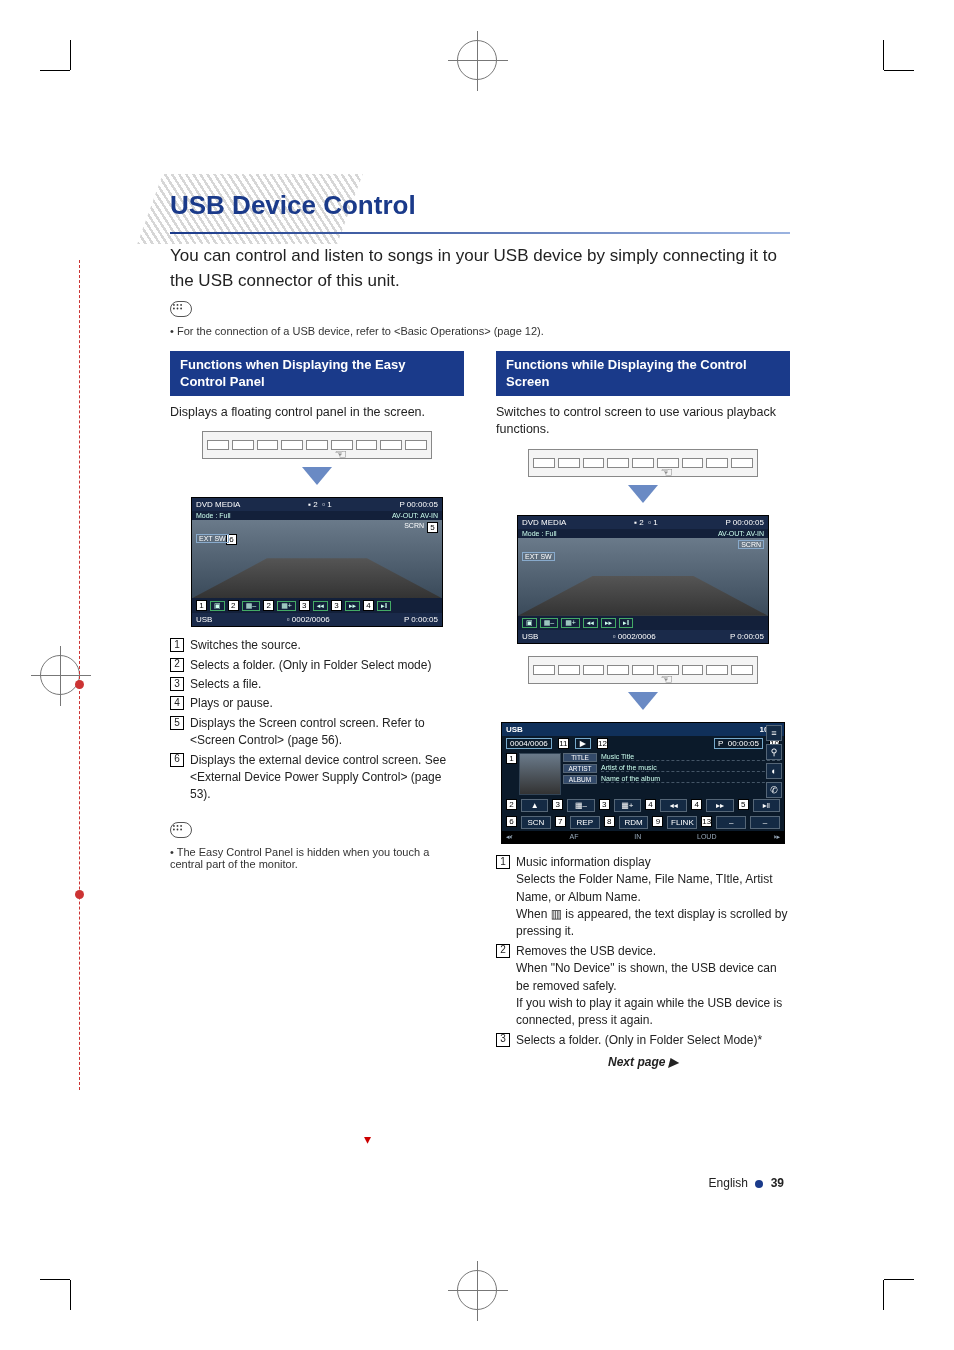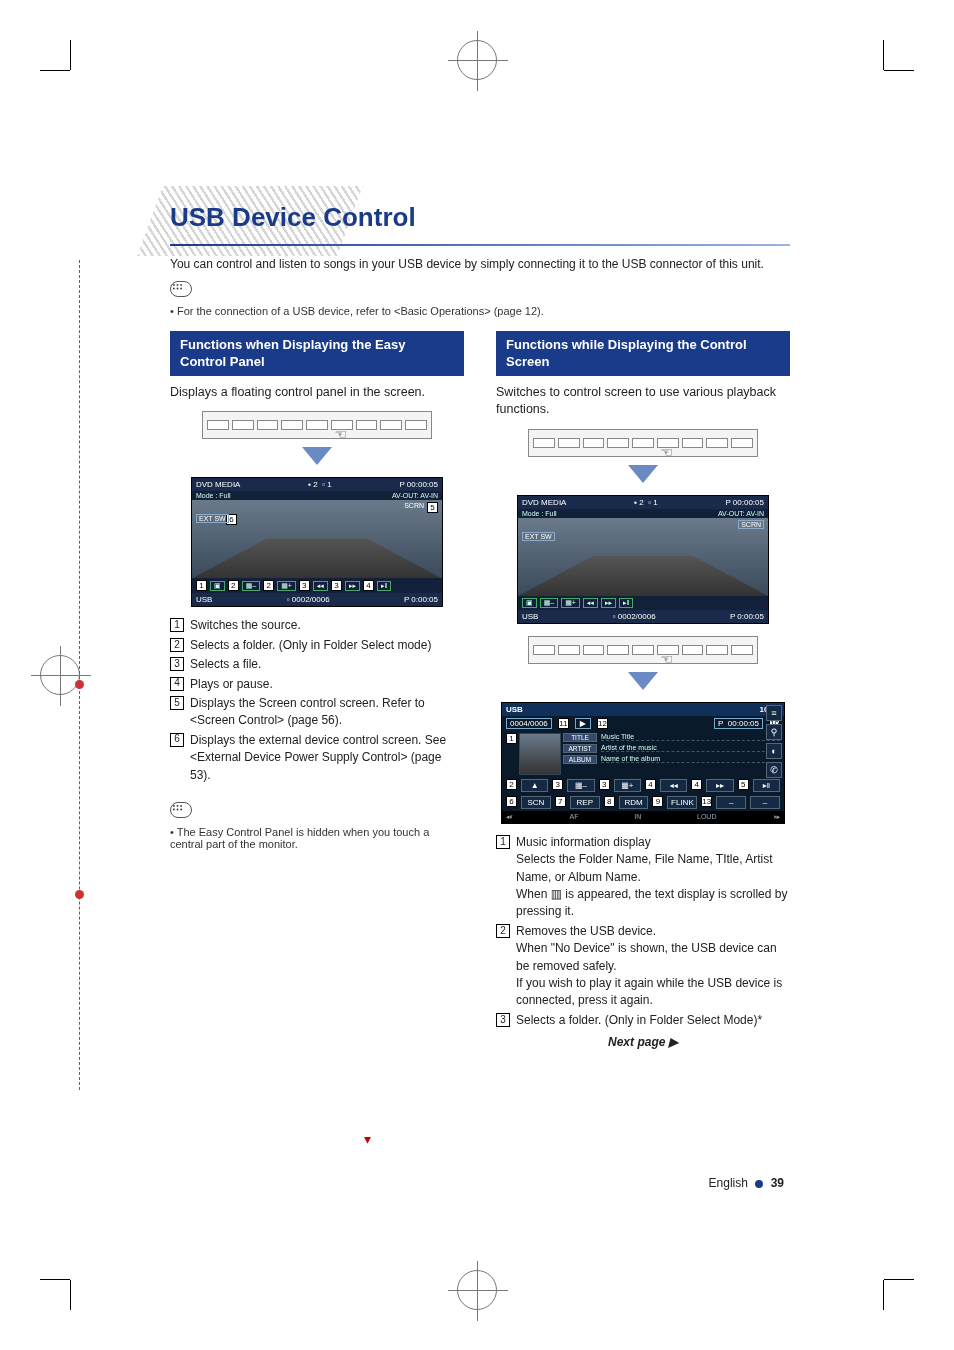--- a/index.html
+++ b/index.html
@@ -22,30 +22,30 @@
   .cropmark.br::after  { width:30px; height:1px; right:-30px; bottom:0; }
   
   .regcircle { position:absolute; width:40px; height:40px; border:1px solid #777; border-radius:50%; }
   .regcircle .cross::before, .regcircle .cross::after { content:""; position:absolute; background:#777; }
   .regcircle .cross::before { width:1px; height:60px; left:19px; top:-10px; }
   .regcircle .cross::after  { width:60px; height:1px; top:19px; left:-10px; }
   .regcircle.top { top: 40px; left: 457px; }
   .regcircle.bottom { bottom: 40px; left: 457px; }
   .regcircle.left { top: 655px; left: 40px; }
   
-  .content { position:absolute; left:170px; top:196px; width:620px; }
+  .content { position:absolute; left:170px; top:184px; width:620px; }
   
   .titleband { position:relative; height:50px; margin-bottom:10px; }
   .titleband .hatch { position:absolute; left:-20px; top:-10px; width:200px; height:70px;
     background: repeating-linear-gradient(45deg,#bbb 0 2px,#fff 2px 5px);
     transform: skewX(-20deg); opacity:.6; }
   .titleband h1 { position:relative; font-size:26px; font-weight:700; color:#1a3a8a; padding-top:6px; }
   .titleband .underline { position:absolute; left:0; right:0; bottom:0; height:2px;
     background: linear-gradient(to right,#1a3a8a,#9bb3e0); }
-  .intro { font-size:12px; line-height:1.45; margin-top:8px; }
+  .intro { font-size:17px; line-height:1.45; margin-top:8px; }
   
   .infoicon { display:inline-flex; align-items:center; justify-content:center; width:22px; height:16px; border:1px solid #555; border-radius:9px; font-size:10px; color:#333; margin-top:8px; position:relative; }
   .infoicon::after { content:""; position:absolute; width:3px; height:3px; background:#333; border-radius:50%; left:2px; top:2px; box-shadow: 6px 0 #333, 12px 0 #333, 0 6px #333, 6px 6px #333, 12px 6px #333; transform:scale(.6); transform-origin:left top; }
   .note-line { font-size:11px; color:#333; margin-top:4px; }
   .note-line::before { content:"• "; }
   
   .cols { display:flex; gap:32px; margin-top:14px; }
   .col { flex:1 1 0; }
   .boxhead { background:#1a3a8a; color:#fff; font-weight:700; font-size:13px; padding:6px 10px; line-height:1.25; }
   .lead { font-size:12.5px; margin:8px 0 10px; line-height:1.4; }

